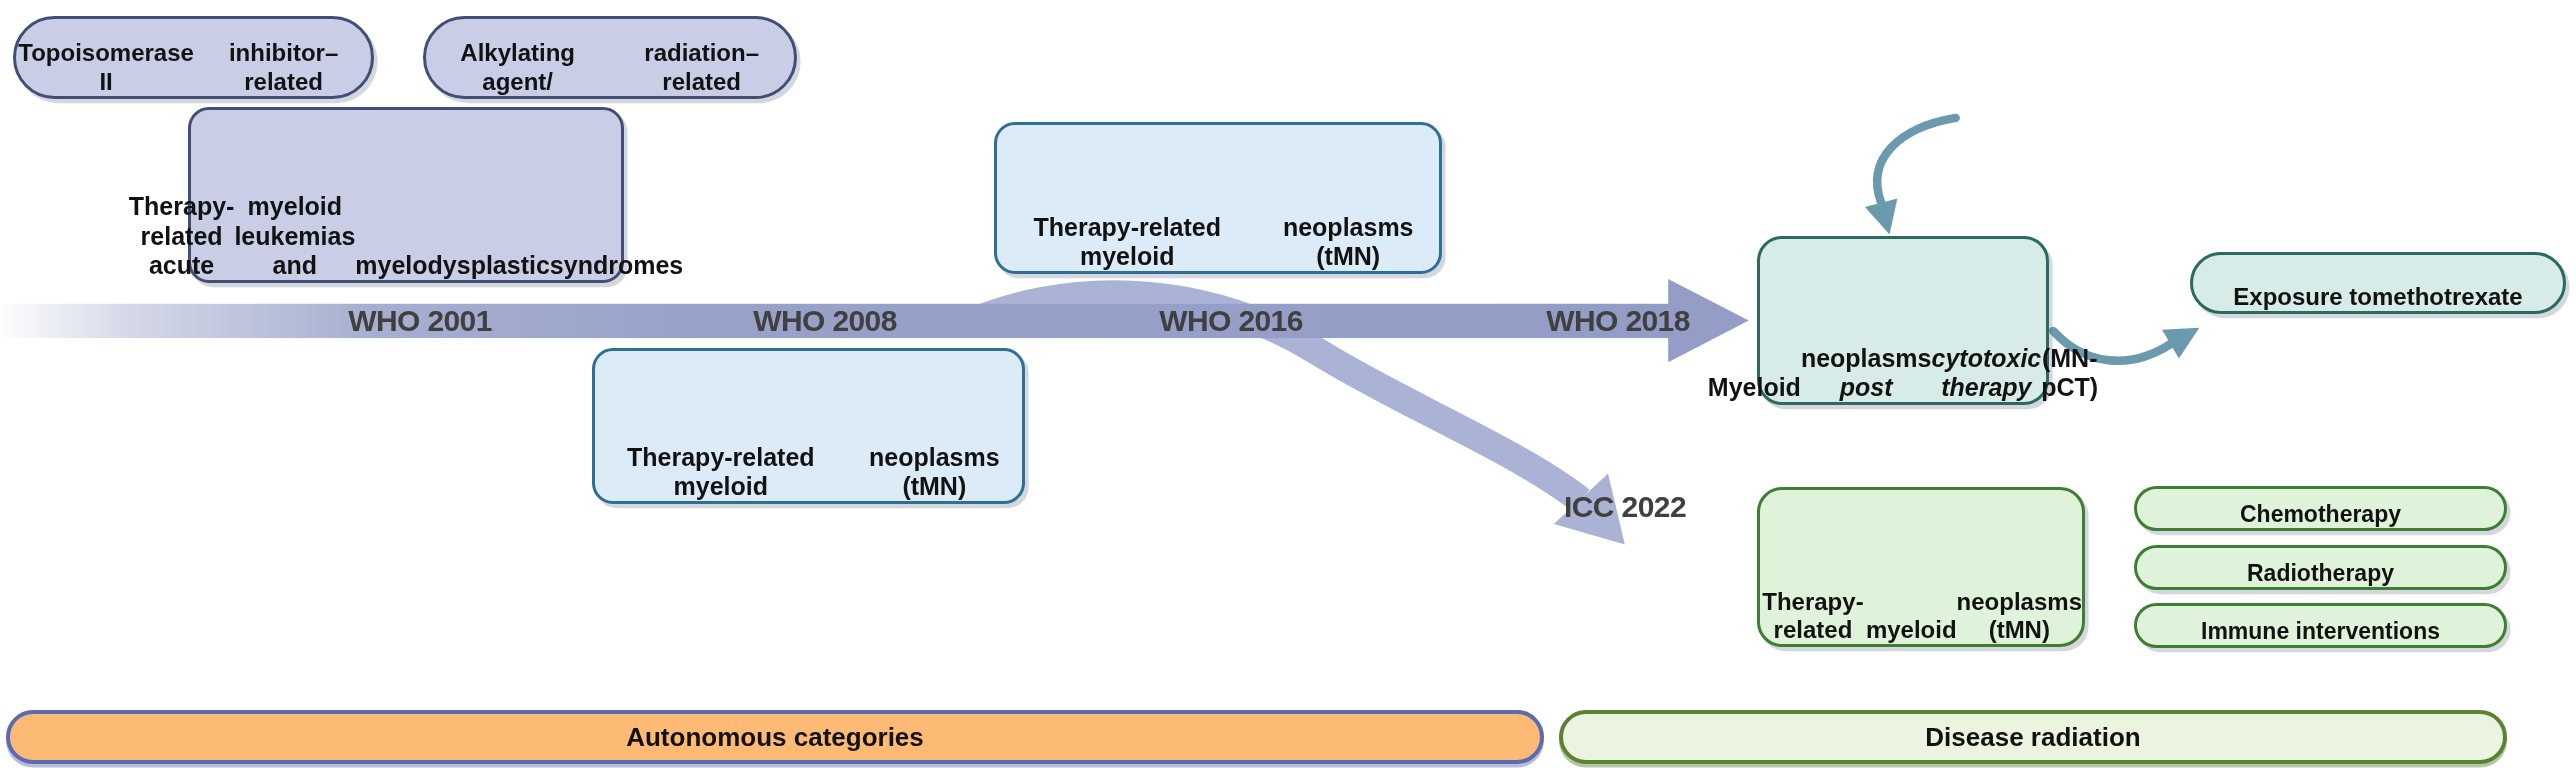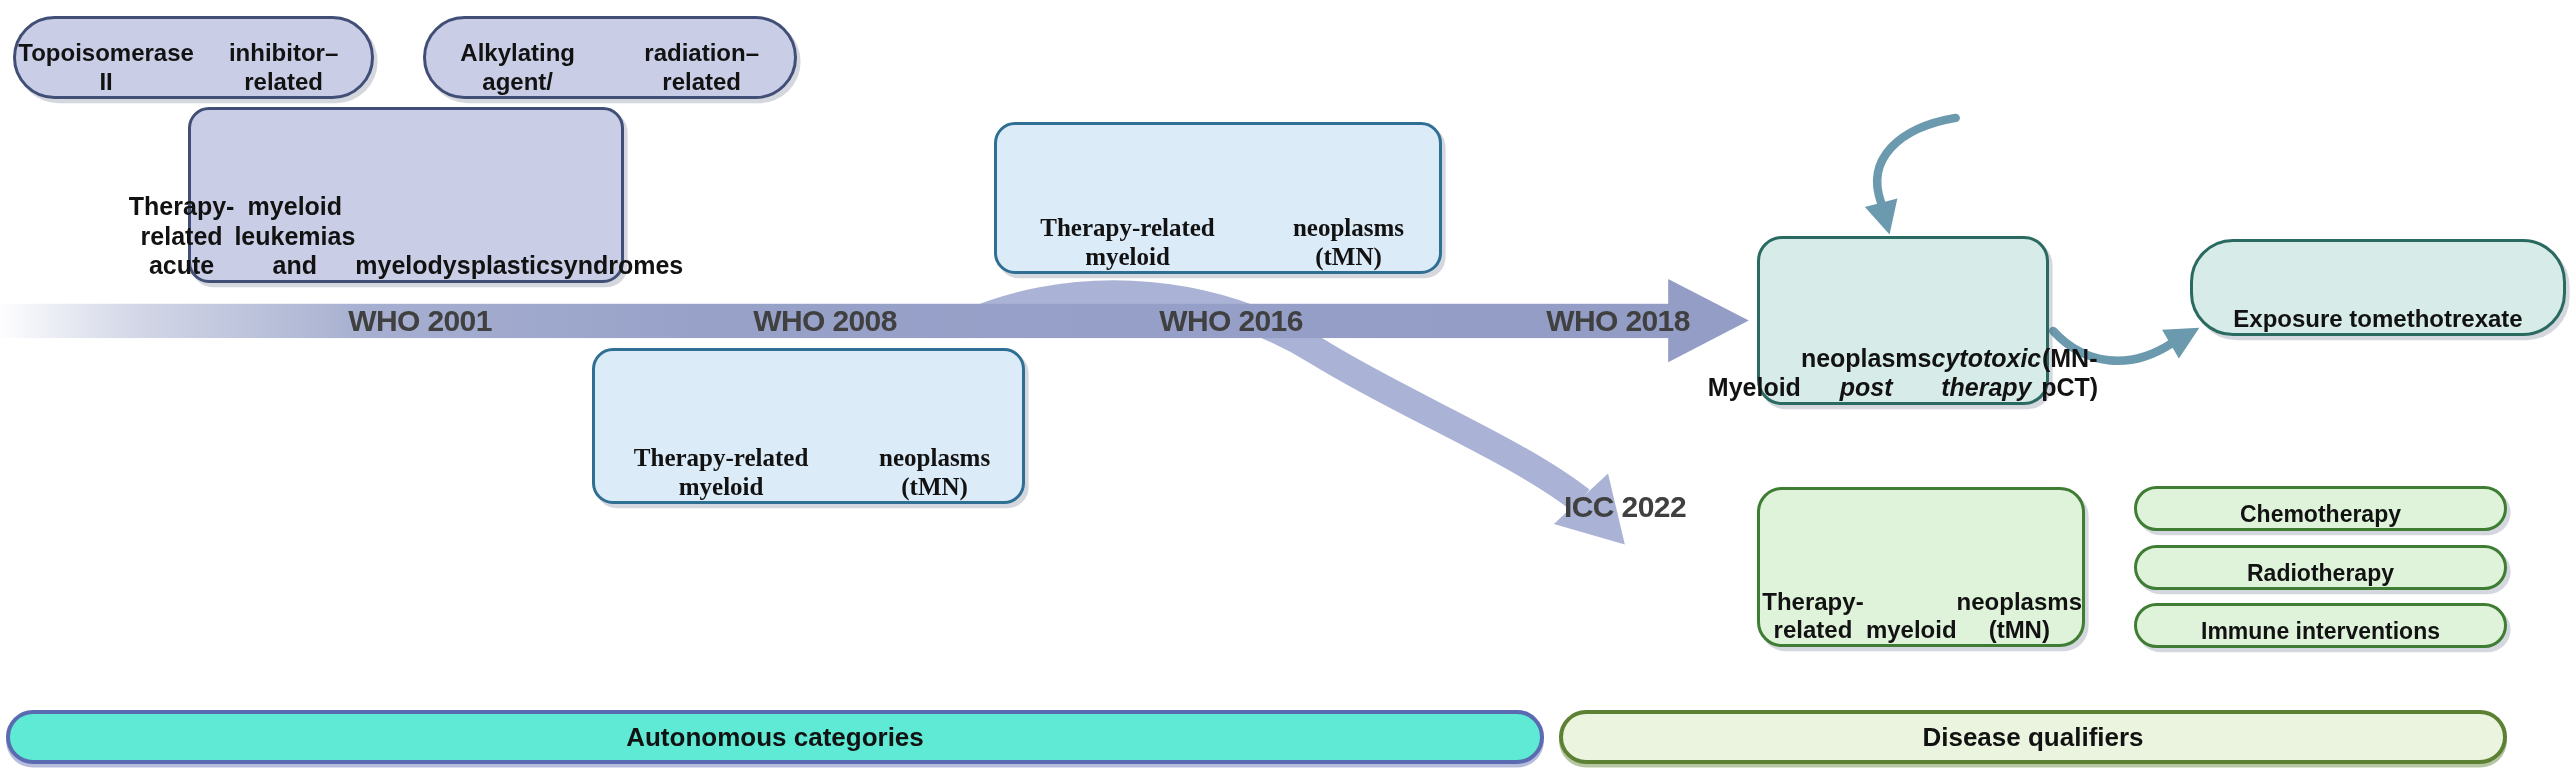--- a/index.html
+++ b/index.html
@@ -17,21 +17,21 @@
     display:flex;flex-direction:row;
     align-items:flex-end;justify-content:center;
     text-align:center;
     font-weight:bold;
     box-sizing:border-box;
     line-height:1.17;
     z-index:2;
   }
   .shadow{box-shadow:3.6px 4.2px 0 rgba(105,112,138,0.28);}
   .purple{background:#c9cee6;border:3.6px solid #414f76;}
-  .blue{background:#dcebf8;border:3.6px solid #2f6f93;font-family:Liberation Serif, serif;}
+  .blue{background:#dcebf8;border:3.6px solid #2f6f93;}
   .teal{background:#d7ece8;border:3.6px solid #2b6a60;}
   .green{background:#dff3da;border:3.6px solid #3e7d33;}
   .pill{border-radius:43px;}
   .roundbox{border-radius:25px;}
   .tl-label{
     position:absolute;
     transform:translate(-50%,-50%);
     font-weight:bold;
     font-size:30px;
     letter-spacing:-0.6px;
@@ -41,21 +41,21 @@
   }
   .banner{
     position:absolute;
     display:flex;align-items:center;justify-content:center;
     font-weight:bold;font-size:26px;
     box-sizing:border-box;
     border-radius:28px;
     z-index:2;
     color:#121212;
   }
-  .banner-blue{background:#5eead4;border:4.2px solid #5b6bb1;box-shadow:0 3.6px 0 rgba(91,107,177,0.45);}
+  .banner-blue{background:#fdba74;border:4.2px solid #5b6bb1;box-shadow:0 3.6px 0 rgba(91,107,177,0.45);}
   .banner-green{background:#eaf4de;border:4.2px solid #5d8134;box-shadow:0 3.6px 0 rgba(93,129,52,0.45);}
   .it{font-style:italic;}
   .fs40{font-size:24px;}
   .fs41{font-size:25px;border-radius:21px;}
   .fs42{font-size:25px;}
   .fs38{font-size:23px;}
 </style>
 </head>
 <body>
 
@@ -127,21 +127,21 @@
   </div>
 
 
   <div class="node teal roundbox shadow fs42" style="left:1757px;top:236px;width:292px;height:169px;">
     <span>Myeloid</span>
     <span><span>neoplasms </span><span class="it">post</span></span>
     <span class="it">cytotoxic therapy</span>
     <span>(MN-pCT)</span>
   </div>
 
-  <div class="node teal pill shadow fs40" style="left:2190px;top:239px;width:376px;height:97px;">
+  <div class="node teal pill shadow fs40" style="left:2190px;top:252px;width:376px;height:62px;">
     <span>Exposure to</span>
     <span>methotrexate</span>
   </div>
 
   <div class="node green roundbox shadow fs40" style="left:1757px;top:487px;width:328px;height:160px;">
     <span>Therapy-related</span>
     <span>myeloid</span>
     <span>neoplasms (tMN)</span>
   </div>
 
@@ -152,17 +152,17 @@
     <span>Radiotherapy</span>
   </div>
   <div class="node green pill shadow fs38" style="left:2134px;top:603px;width:373px;height:45px;border-width:3px;border-radius:24px;">
     <span>Immune interventions</span>
   </div>
 
   <div class="banner banner-blue" style="left:6px;top:710px;width:1538px;height:54px;">
     <span>Autonomous categories</span>
   </div>
   <div class="banner banner-green" style="left:1559px;top:710px;width:948px;height:54px;">
-    <span>Disease qualifiers</span>
+    <span>Disease radiation</span>
   </div>
 
 </div>
 
 
 </body></html>

